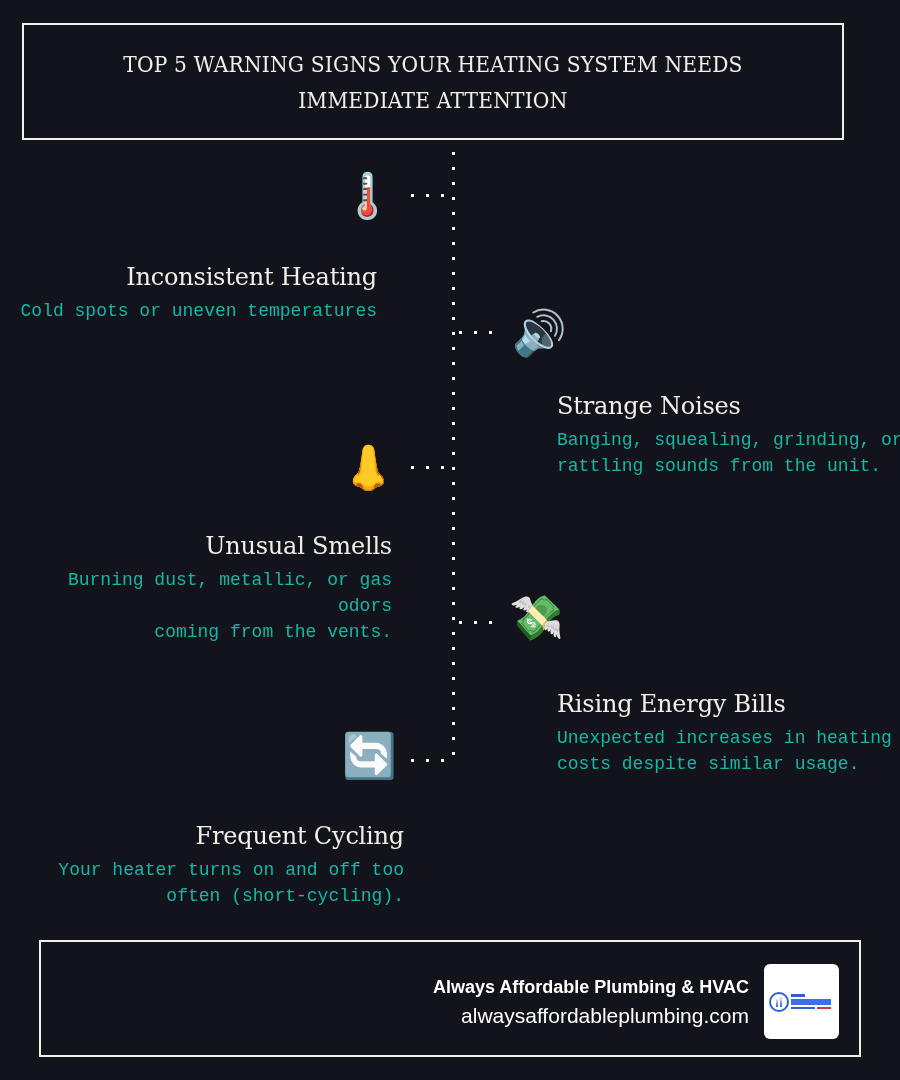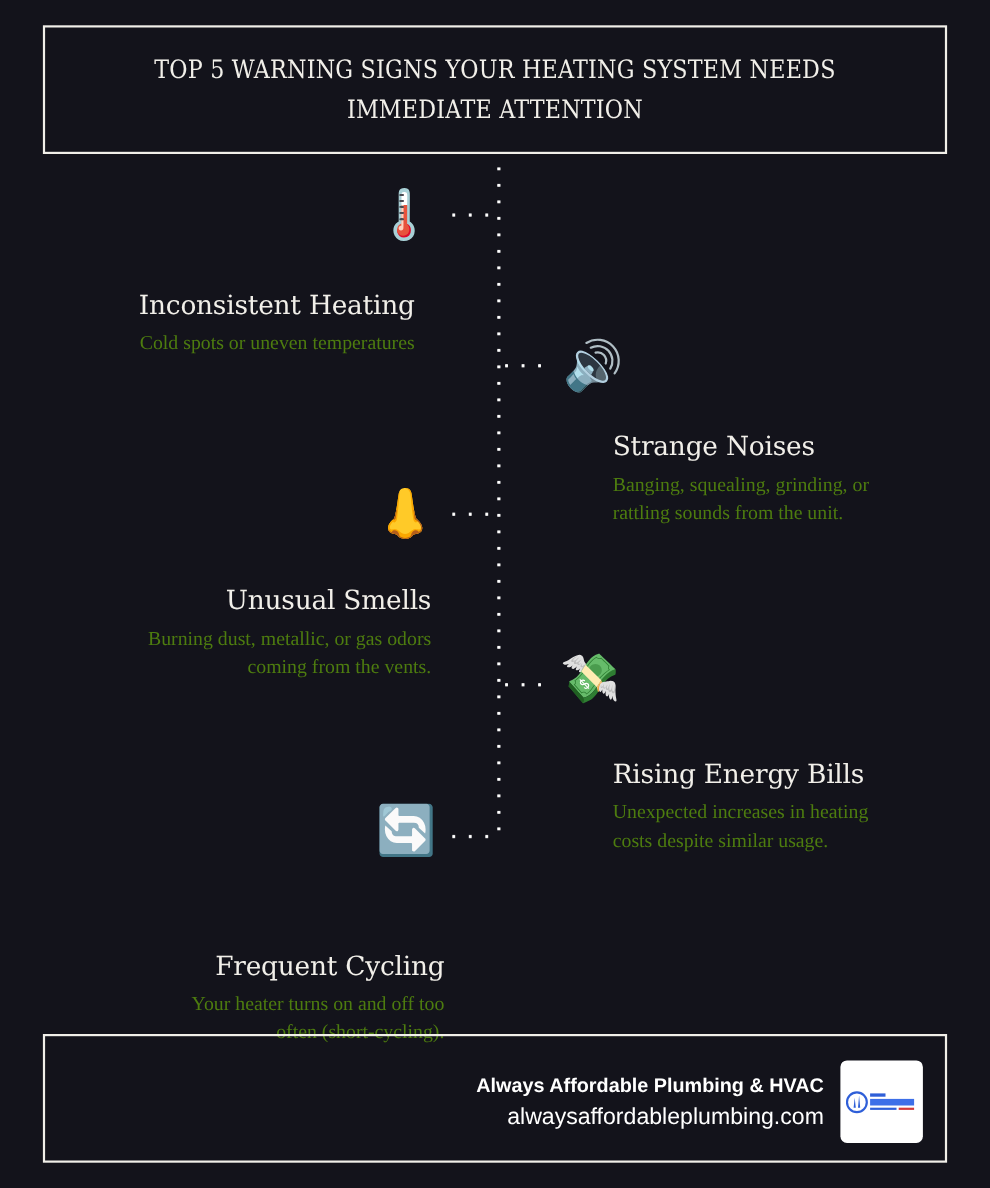--- a/index.html
+++ b/index.html
@@ -1,20 +1,20 @@
 <!DOCTYPE html>
 <html><head>
 <meta charset="utf-8">
 <style>
   * { box-sizing: border-box; margin: 0; padding: 0; }
   html, body { width: 900px; height: 1080px; background: #13131b; overflow: hidden; }
   body { position: relative; font-family: "DejaVu Sans", sans-serif; color: #f1efe9; }
 
   .title-box {
-    position: absolute; left: 39px; top: 23px; width: 822px; height: 117px;
+    position: absolute; left: 22px; top: 23px; width: 822px; height: 117px;
     border: 2px solid #f1efe9;
     display: flex; align-items: center; justify-content: center; flex-direction: column;
   }
   .title-line {
     font-family: "DejaVu Serif", serif; font-size: 23px; letter-spacing: 0.2px;
     line-height: 36px; color: #f1efe9; text-align: center;
     transform: scaleX(0.88);
   }
 
   .vline {
@@ -37,21 +37,21 @@
   }
 
   .item { position: absolute; width: 360px; }
   .item.left { text-align: right; }
   .item.right { text-align: left; margin-left: 48px; }
   .item-title {
     font-family: "DejaVu Serif", serif; font-size: 24px; color: #f1efe9;
     line-height: 30px; margin-bottom: 6px; letter-spacing: -0.2px;
   }
   .item-desc {
-    font-family: Liberation Serif, serif; font-size: 18px; line-height: 26px; color: #4d7c0f;
+    font-family: Liberation Mono, monospace; font-size: 18px; line-height: 26px; color: #14b8a6;
   }
 
   .footer-box {
     position: absolute; left: 39px; top: 940px; width: 822px; height: 117px;
     border: 2px solid #f1efe9;
   }
   .footer-name {
     position: absolute; right: 110px; top: 35px;
     font-family: "Liberation Sans", sans-serif; font-weight: bold; font-size: 18px; color: #ffffff;
     text-align: center; white-space: nowrap;
@@ -105,21 +105,21 @@
   <div class="item-desc">Burning dust, metallic, or gas odors</div>
   <div class="item-desc">coming from the vents.</div>
 </div>
 
 <div class="item right" style="left:509px; top:689px;">
   <div class="item-title">Rising Energy Bills</div>
   <div class="item-desc">Unexpected increases in heating</div>
   <div class="item-desc">costs despite similar usage.</div>
 </div>
 
-<div class="item left" style="left:44px; top:821px;margin-top:42px;">
+<div class="item left" style="left:44px; top:821px;">
   <div class="item-title">Frequent Cycling</div>
   <div class="item-desc">Your heater turns on and off too</div>
   <div class="item-desc">often (short-cycling).</div>
 </div>
 
 <div class="footer-box">
   <div class="footer-name">Always Affordable Plumbing &amp; HVAC</div>
   <div class="footer-url">alwaysaffordableplumbing.com</div>
   <div class="logo" title="Always Affordable Plumbing logo">
     <svg width="66" height="30" viewBox="0 0 66 30">

